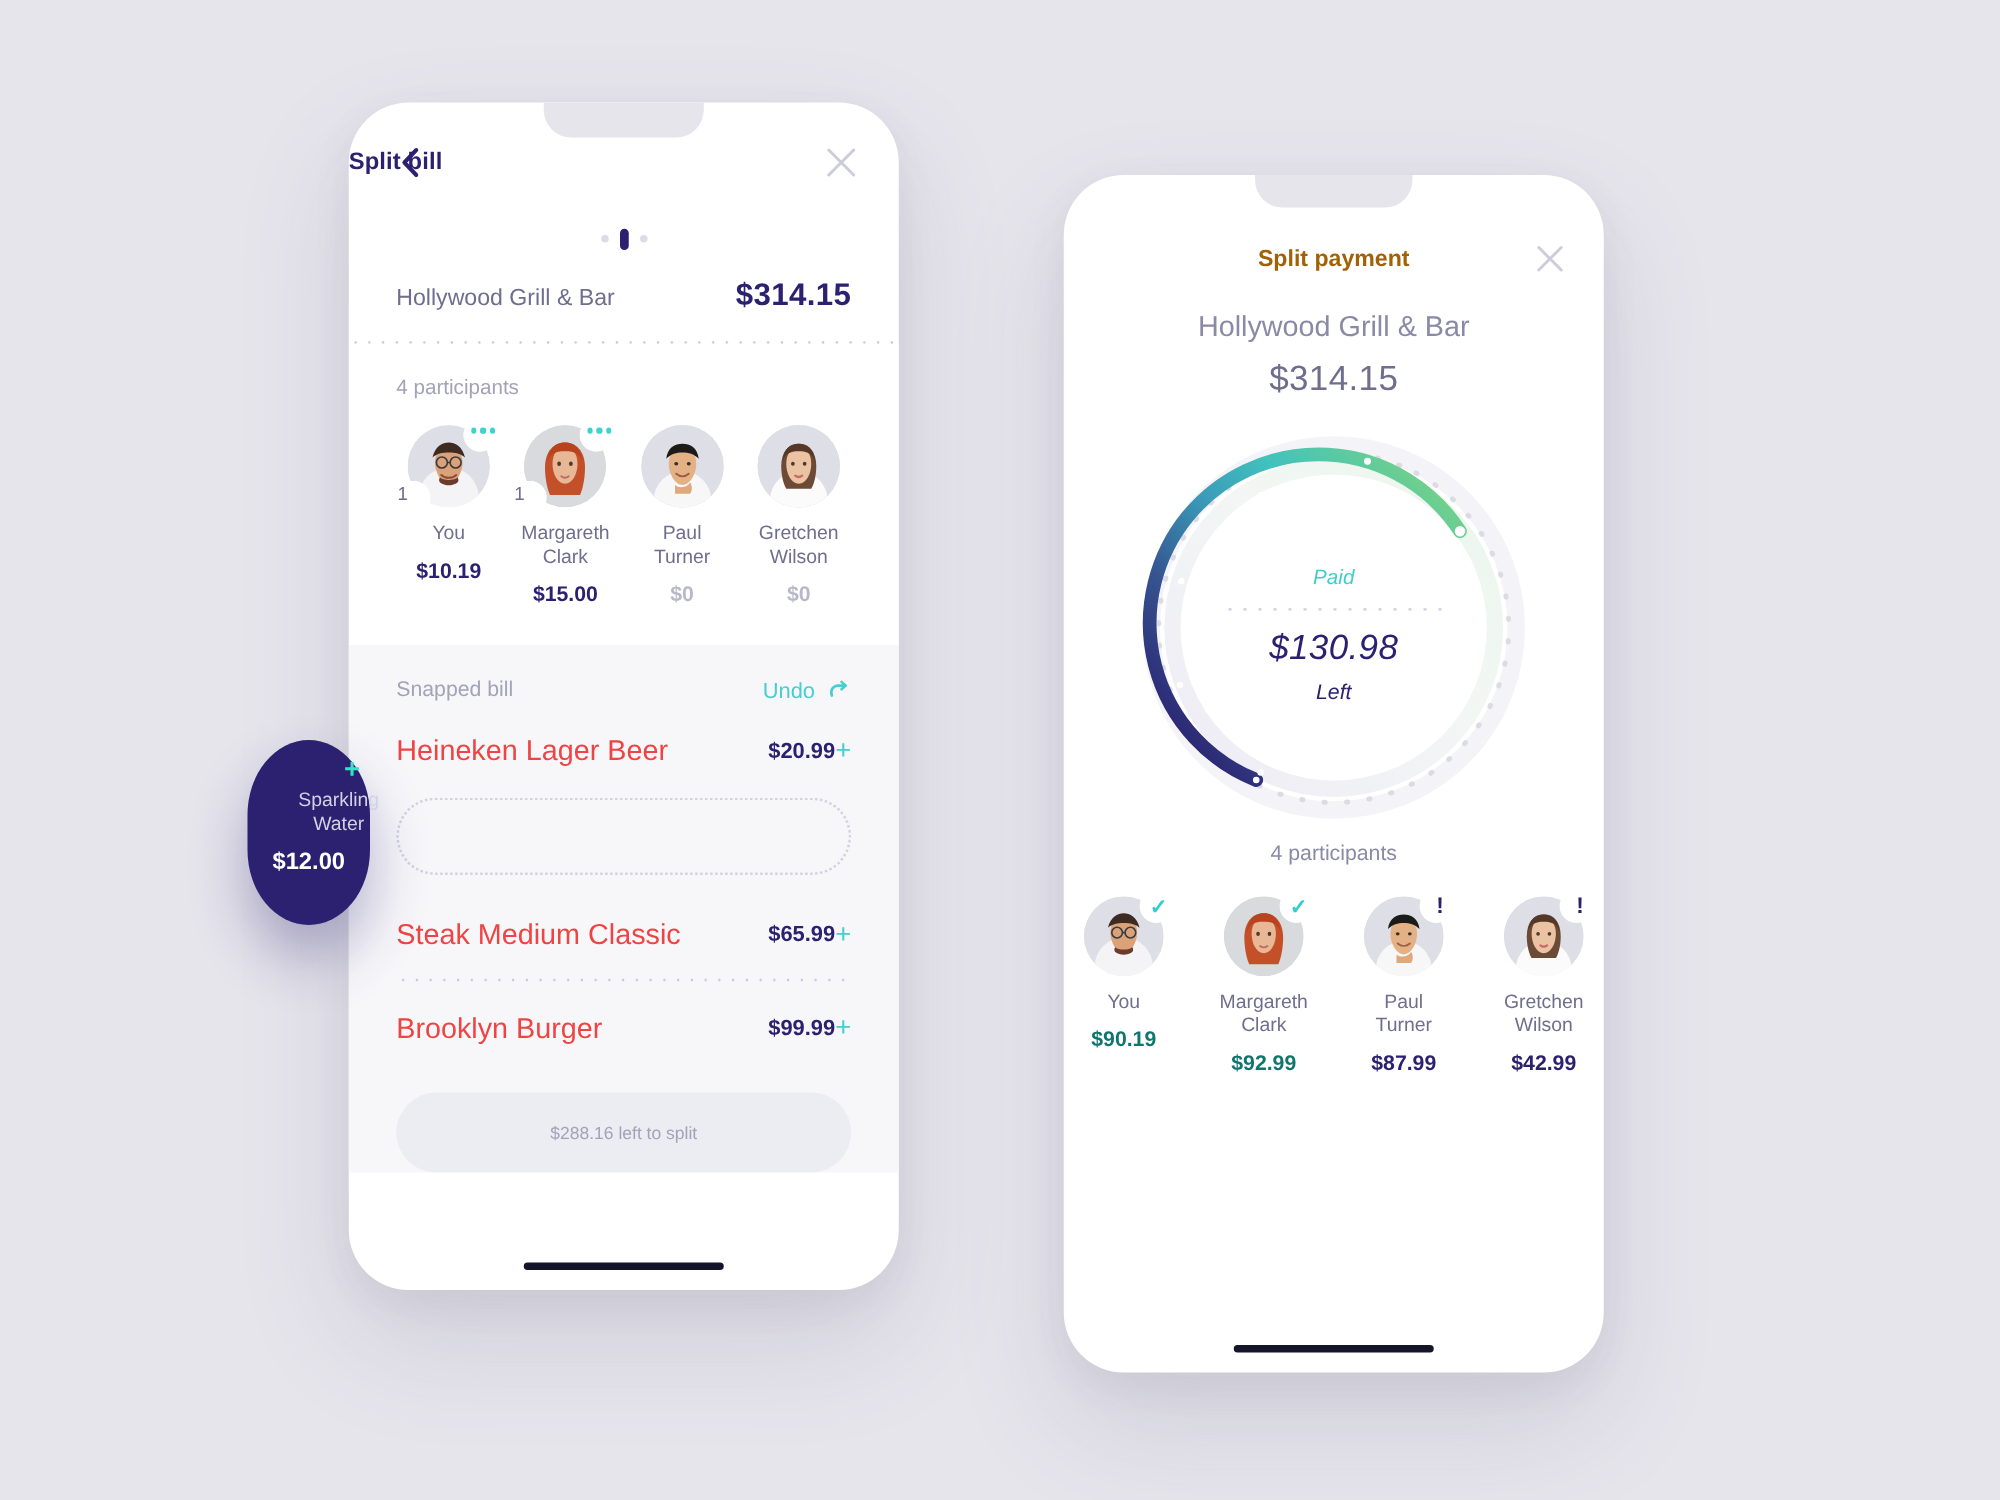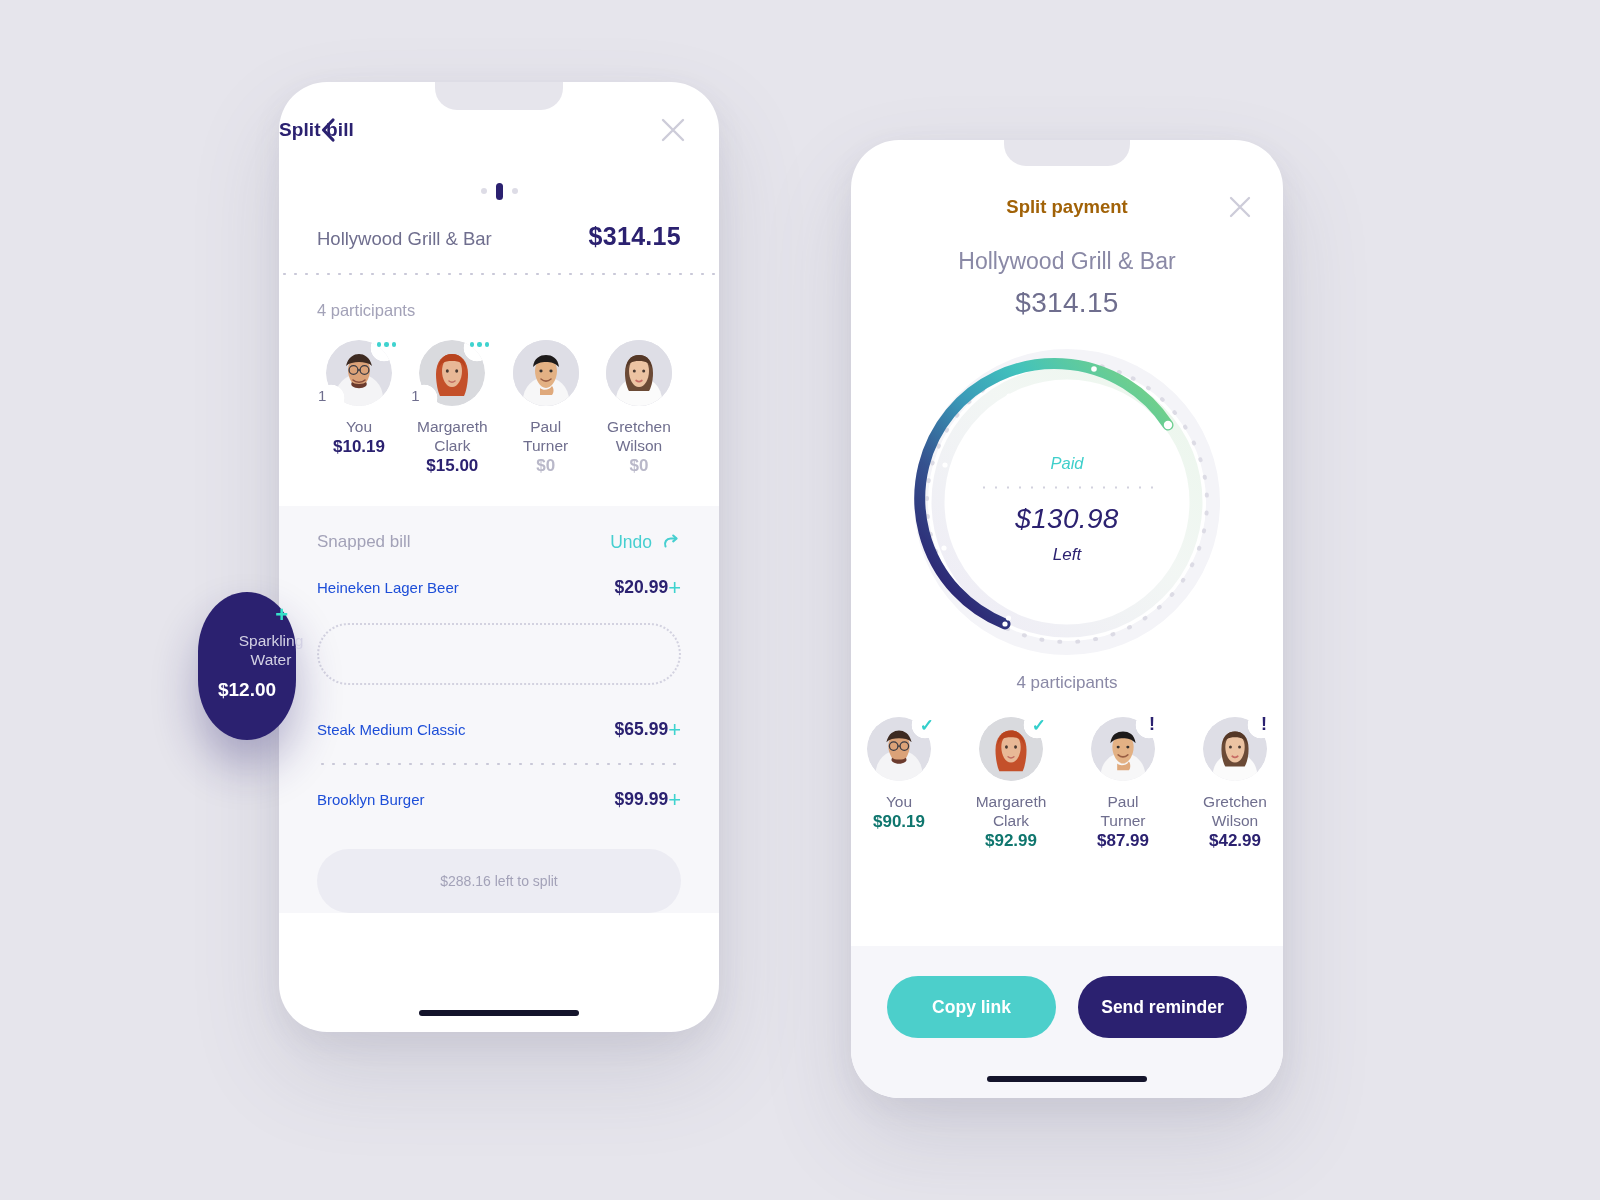--- a/index.html
+++ b/index.html
@@ -97,34 +97,34 @@
 
   .badge-dots {
     position:absolute; right: -4px; top: 2px; display:flex; gap: 3px; align-items:center;
   }
   .badge-dots i { width: 4.5px; height: 4.5px; border-radius:50%; background:#3fd3cf; display:block; }
   .badge-check { position:absolute; right: -3px; top: 0px; color:#33cfcb; font-size: 17px; font-weight:bold; line-height:1; }
   .badge-bang { position:absolute; right: 0px; top: -2px; color:#2b2170; font-size: 18px; font-weight:bold; line-height:1; }
   .count-num { position:absolute; left: -8px; bottom: 2px; font-size:15px; color:#6f6e8e; font-weight:500; }
 
   .p-name { margin-top: 12px; font-size: 15.5px; line-height: 1.22; color:#6f6e8e; text-align:center; }
-  .p-amt  { font-size: 17px; font-weight: bold; color:#2b2170; }
+  .p-amt  { margin-top: 10px; font-size: 17px; font-weight: bold; color:#2b2170; }
   .p-amt.muted { color:#b9b8c9; font-weight:bold; }
   .p-amt.paid  { color:#0f766e; }
 
   .snapped {
     background: #f7f7fa; padding: 26px 38px 0 38px; flex: 1 0 auto; position:relative;
   }
   .snapped-head { display:flex; align-items:center; justify-content:space-between; }
   .snapped-title { font-size: 17px; color:#a3a2b8; }
   .undo-link { display:flex; align-items:center; gap:9px; color:#46cfd0; font-size:17.5px; font-weight:500; cursor:pointer; }
   .undo-link svg { display:block; }
 
   .item-row { display:flex; align-items:center; justify-content:space-between; padding: 24px 0 22px 0; }
-  .item-name { font-size:15px; color:#1d4ed8; }
+  .item-name { font-size:23px; color:#ef4444; }
   .item-right { display:flex; align-items:center; }
   .item-price { font-size:17.5px; font-weight:bold; color:#2b2170; }
   .item-plus { color:#3fd3cf; font-size:22px; line-height:1; cursor:pointer; font-weight:400; }
 
   .drop-slot {
     height: 62px; border-radius: 32px; margin: 2px 0 10px 0;
     border: 2px dotted #d3d2e0;
   }
 
   .split-cta {
@@ -506,22 +506,18 @@
               </svg>
             </div>
             <span class="badge-bang">!</span>
           </div>
           <div class="p-name">Gretchen<br>Wilson</div>
           <div class="p-amt">$42.99</div>
         </div>
 
       </div>
 
-      <div class="p2-footer">
-        <button class="btn btn-copy">Copy link</button>
-        <button class="btn btn-remind">Send reminder</button>
-      </div>
 
     </div>
     <div class="home-bar"></div>
   </div>
 
 </div>
 
 </body></html>

